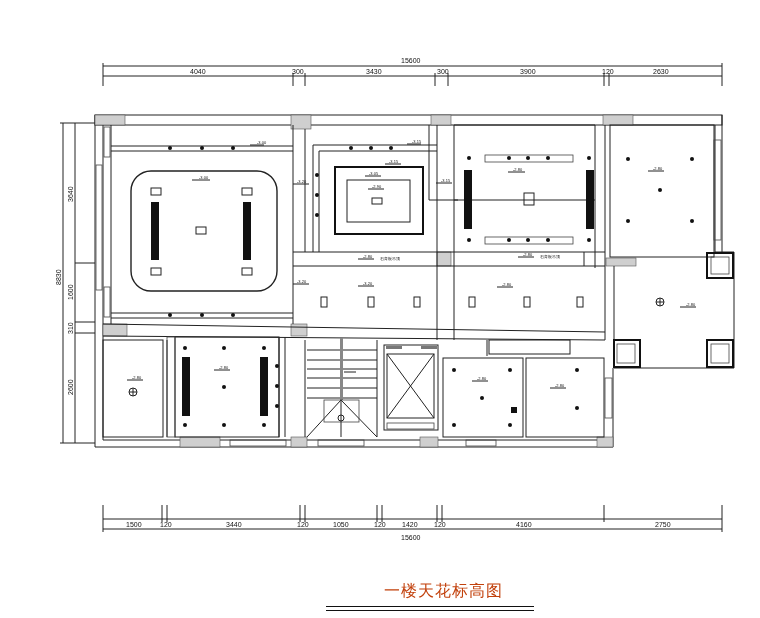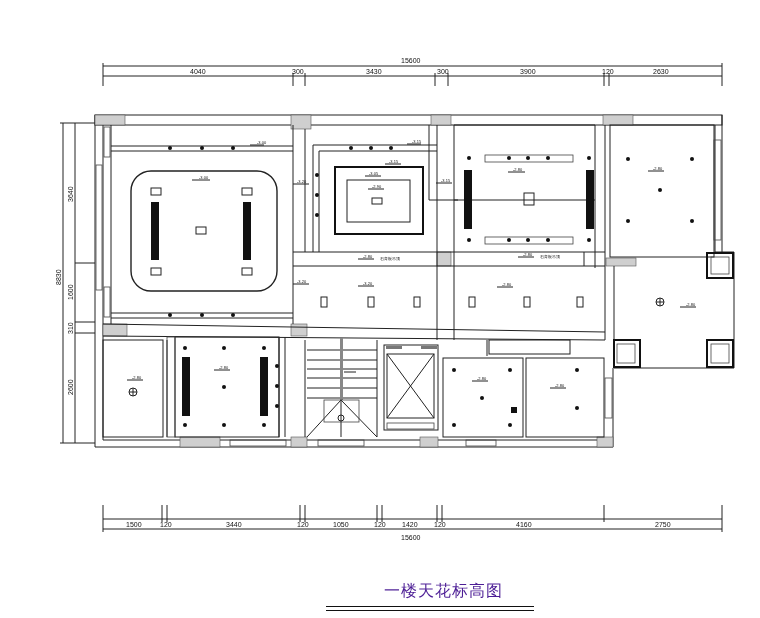--- a/index.html
+++ b/index.html
@@ -7,21 +7,21 @@
            font-family: "Liberation Sans", sans-serif; }
     svg { position: absolute; left: 0; top: 0; }
     .ln { stroke: #222; stroke-width: 1; fill: none; }
     .lt { stroke: #444; stroke-width: 0.8; fill: none; }
     .thick { stroke: #111; stroke-width: 2; fill: none; }
     .col { fill: #cfcfcf; stroke: #555; stroke-width: 0.6; }
     .blk { fill: #111; }
     .dimtxt { font-family: "Liberation Sans Narrow", "Liberation Sans", sans-serif; font-size: 7px; fill: #111; }
     .tiny { font-family: "Liberation Sans", sans-serif; font-size: 4px; fill: #111; }
     .title { position: absolute; left: 384px; top: 581px; font-size: 16px;
-             font-family: "DejaVu Sans", sans-serif; color: #4c1d95; letter-spacing: 1px; }
+             font-family: "DejaVu Sans", sans-serif; color: #c2410c; letter-spacing: 1px; }
     .title-line1 { position: absolute; left: 326px; top: 606px; width: 208px; height: 0; border-top: 1.5px solid #111; }
     .title-line2 { position: absolute; left: 326px; top: 610px; width: 208px; height: 0; border-top: 1px solid #111; }
   </style>
 </head>
 <body>
 
 <svg width="760" height="618" viewBox="0 0 760 618">
 
   <g>
     <line class="ln" x1="103" y1="66" x2="722" y2="66"></line>

